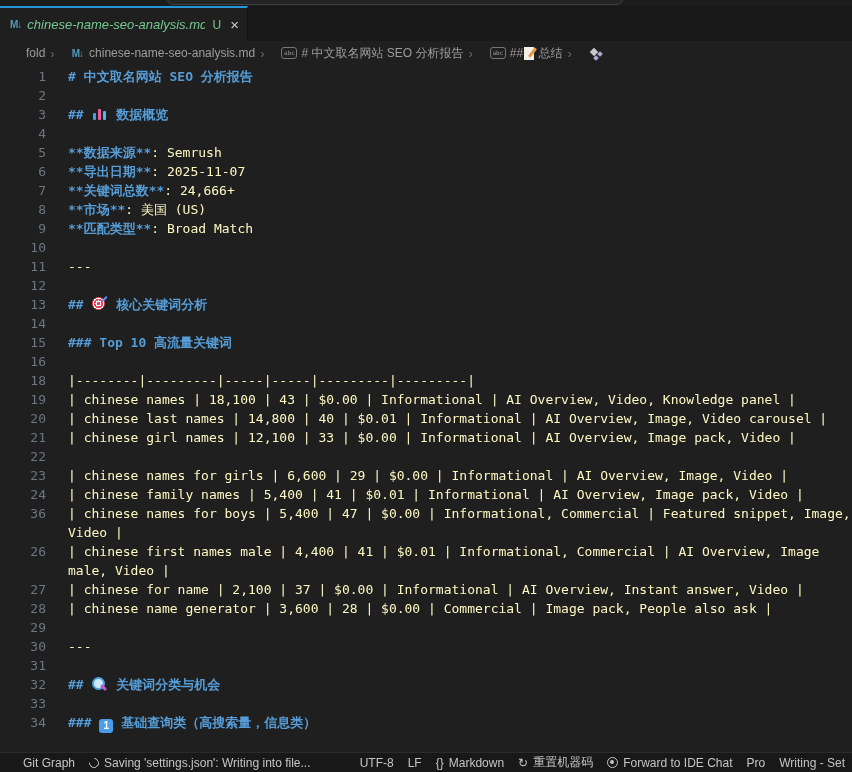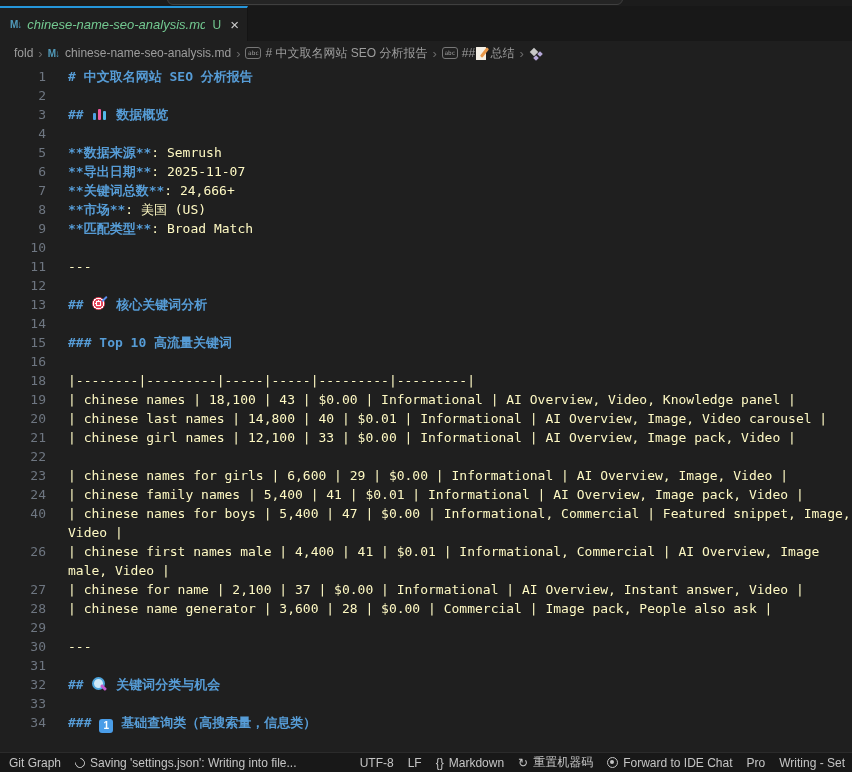--- a/index.html
+++ b/index.html
@@ -18,21 +18,21 @@
          border-right:1px solid #141414; display:flex; align-items:center; padding:0 8px 0 10px; cursor:pointer; }
   .tab-rest { flex:1; background:#181818; }
   .md-ico { color:#519aba; font-weight:bold; font-size:10px; letter-spacing:-1px; margin-right:6px; flex:none; }
   .tab-label { color:#73c991; font-style:italic; font-size:13px; white-space:nowrap; overflow:hidden; }
   .tab-badge { color:#73c991; font-size:12px; margin-left:8px; }
   .tab-close { color:#cccccc; font-size:15px; line-height:15px; margin-left:9px; cursor:pointer; }
 
   
   .breadcrumbs { height:24px; background:#1f1f1f; display:flex; align-items:center;
                  padding-left:14px; font-size:12px; color:#9d9d9d; flex:none; white-space:nowrap; overflow:hidden; }
-  .bc-item { display:inline-flex; align-items:center; cursor:pointer; }
+  .bc-item { display:inline-flex; align-items:center; cursor:pointer;margin-left:12px; }
   .bc-sep { color:#6a6a6a; margin:0 5px; font-size:13px; }
   .bc-sym { display:inline-block; width:16px; height:12px; border:1px solid #777; border-radius:3px;
             margin-right:4px; position:relative; color:#9d9d9d; font-size:6px; line-height:10px; text-align:center;
             font-family:"DejaVu Sans Mono", monospace; }
 
   
   .editor { flex:1; background:#1f1f1f; overflow:hidden; padding-top:2px;
             font-family:"DejaVu Sans Mono", monospace; font-size:13px; }
   .line { display:flex; height:19px; line-height:19px; white-space:pre; }
   .ln { width:46px; flex:none; text-align:right; color:#6e7681; cursor:pointer; }
@@ -66,21 +66,21 @@
 
   .sym-misc { display:inline-block; width:14px; height:13px; position:relative; }
   .sym-misc b { position:absolute; background:#c8c8c8; transform:rotate(45deg); display:block; }
   .sym-misc b:nth-child(1){ width:6px; height:6px; left:2px; top:2px; }
   .sym-misc b:nth-child(2){ width:4px; height:4px; left:9px; top:5px; background:#b5a7d8; }
   .sym-misc b:nth-child(3){ width:4px; height:4px; left:5px; top:9px; background:#b5a7d8; }
 
   
   .statusbar { height:20px; background:#181818; border-top:1px solid #2b2b2b; flex:none;
                display:flex; justify-content:space-between; align-items:center;
-               font-size:12px; color:#c5c5c5; padding:0 0 0 2px; overflow:hidden; white-space:nowrap; }
+               font-size:12px; color:#c5c5c5; padding:0 0 0 16px; overflow:hidden; white-space:nowrap; }
   .sb-group { display:flex; align-items:center; height:100%; }
   .sb-item { display:inline-flex; align-items:center; padding:0 7px; height:100%; cursor:pointer; gap:5px; }
   .spin { width:10px; height:10px; border:1.5px solid #c5c5c5; border-top-color:transparent;
           border-radius:50%; display:inline-block; transform:rotate(-40deg); }
   .rec { width:11px; height:11px; border:1.5px solid #c5c5c5; border-radius:50%; position:relative; display:inline-block; }
   .rec::after { content:""; position:absolute; left:2px; top:2px; width:4px; height:4px; border-radius:50%; background:#c5c5c5; }
   .glyph { font-size:12px; }
 </style>
 </head>
 <body>
@@ -149,21 +149,21 @@
       <div class="line"><span class="ln">14</span><div class="code"></div></div>
       <div class="line"><span class="ln">15</span><div class="code"><span class="seg-h">### Top 10 高流量关键词</span></div></div>
       <div class="line"><span class="ln">16</span><div class="code"></div></div>
       <div class="line"><span class="ln">18</span><div class="code"><span class="seg-t">|--------|---------|-----|-----|---------|---------|</span></div></div>
       <div class="line"><span class="ln">19</span><div class="code"><span class="seg-t">| chinese names | 18,100 | 43 | $0.00 | Informational | AI Overview, Video, Knowledge panel |</span></div></div>
       <div class="line"><span class="ln">20</span><div class="code"><span class="seg-t">| chinese last names | 14,800 | 40 | $0.01 | Informational | AI Overview, Image, Video carousel |</span></div></div>
       <div class="line"><span class="ln">21</span><div class="code"><span class="seg-t">| chinese girl names | 12,100 | 33 | $0.00 | Informational | AI Overview, Image pack, Video |</span></div></div>
       <div class="line"><span class="ln">22</span></div>
       <div class="line"><span class="ln">23</span><div class="code"><span class="seg-t">| chinese names for girls | 6,600 | 29 | $0.00 | Informational | AI Overview, Image, Video |</span></div></div>
       <div class="line"><span class="ln">24</span><div class="code"><span class="seg-t">| chinese family names | 5,400 | 41 | $0.01 | Informational | AI Overview, Image pack, Video |</span></div></div>
-      <div class="line"><span class="ln">40</span><div class="code"><span class="seg-t">| chinese names for boys | 5,400 | 47 | $0.00 | Informational, Commercial | Featured snippet, Image,</span></div></div>
+      <div class="line"><span class="ln">36</span><div class="code"><span class="seg-t">| chinese names for boys | 5,400 | 47 | $0.00 | Informational, Commercial | Featured snippet, Image,</span></div></div>
       <div class="line"><span class="ln"></span><div class="code"><span class="seg-t">Video |</span></div></div>
       <div class="line"><span class="ln">26</span><div class="code"><span class="seg-t">| chinese first names male | 4,400 | 41 | $0.01 | Informational, Commercial | AI Overview, Image</span></div></div>
       <div class="line"><span class="ln"></span><div class="code"><span class="seg-t">male, Video |</span></div></div>
       <div class="line"><span class="ln">27</span><div class="code"><span class="seg-t">| chinese for name | 2,100 | 37 | $0.00 | Informational | AI Overview, Instant answer, Video |</span></div></div>
       <div class="line"><span class="ln">28</span><div class="code"><span class="seg-t">| chinese name generator | 3,600 | 28 | $0.00 | Commercial | Image pack, People also ask |</span></div></div>
       <div class="line"><span class="ln">29</span><div class="code"></div></div>
       <div class="line"><span class="ln">30</span><div class="code"><span class="seg-t">---</span></div></div>
       <div class="line"><span class="ln">31</span><div class="code"></div></div>
       <div class="line"><span class="ln">32</span><div class="code"><span class="seg-h">## </span><span class="emo emo-magnifier"></span><span class="seg-h"> 关键词分类与机会</span></div></div>
       <div class="line"><span class="ln">33</span><div class="code"></div></div>

